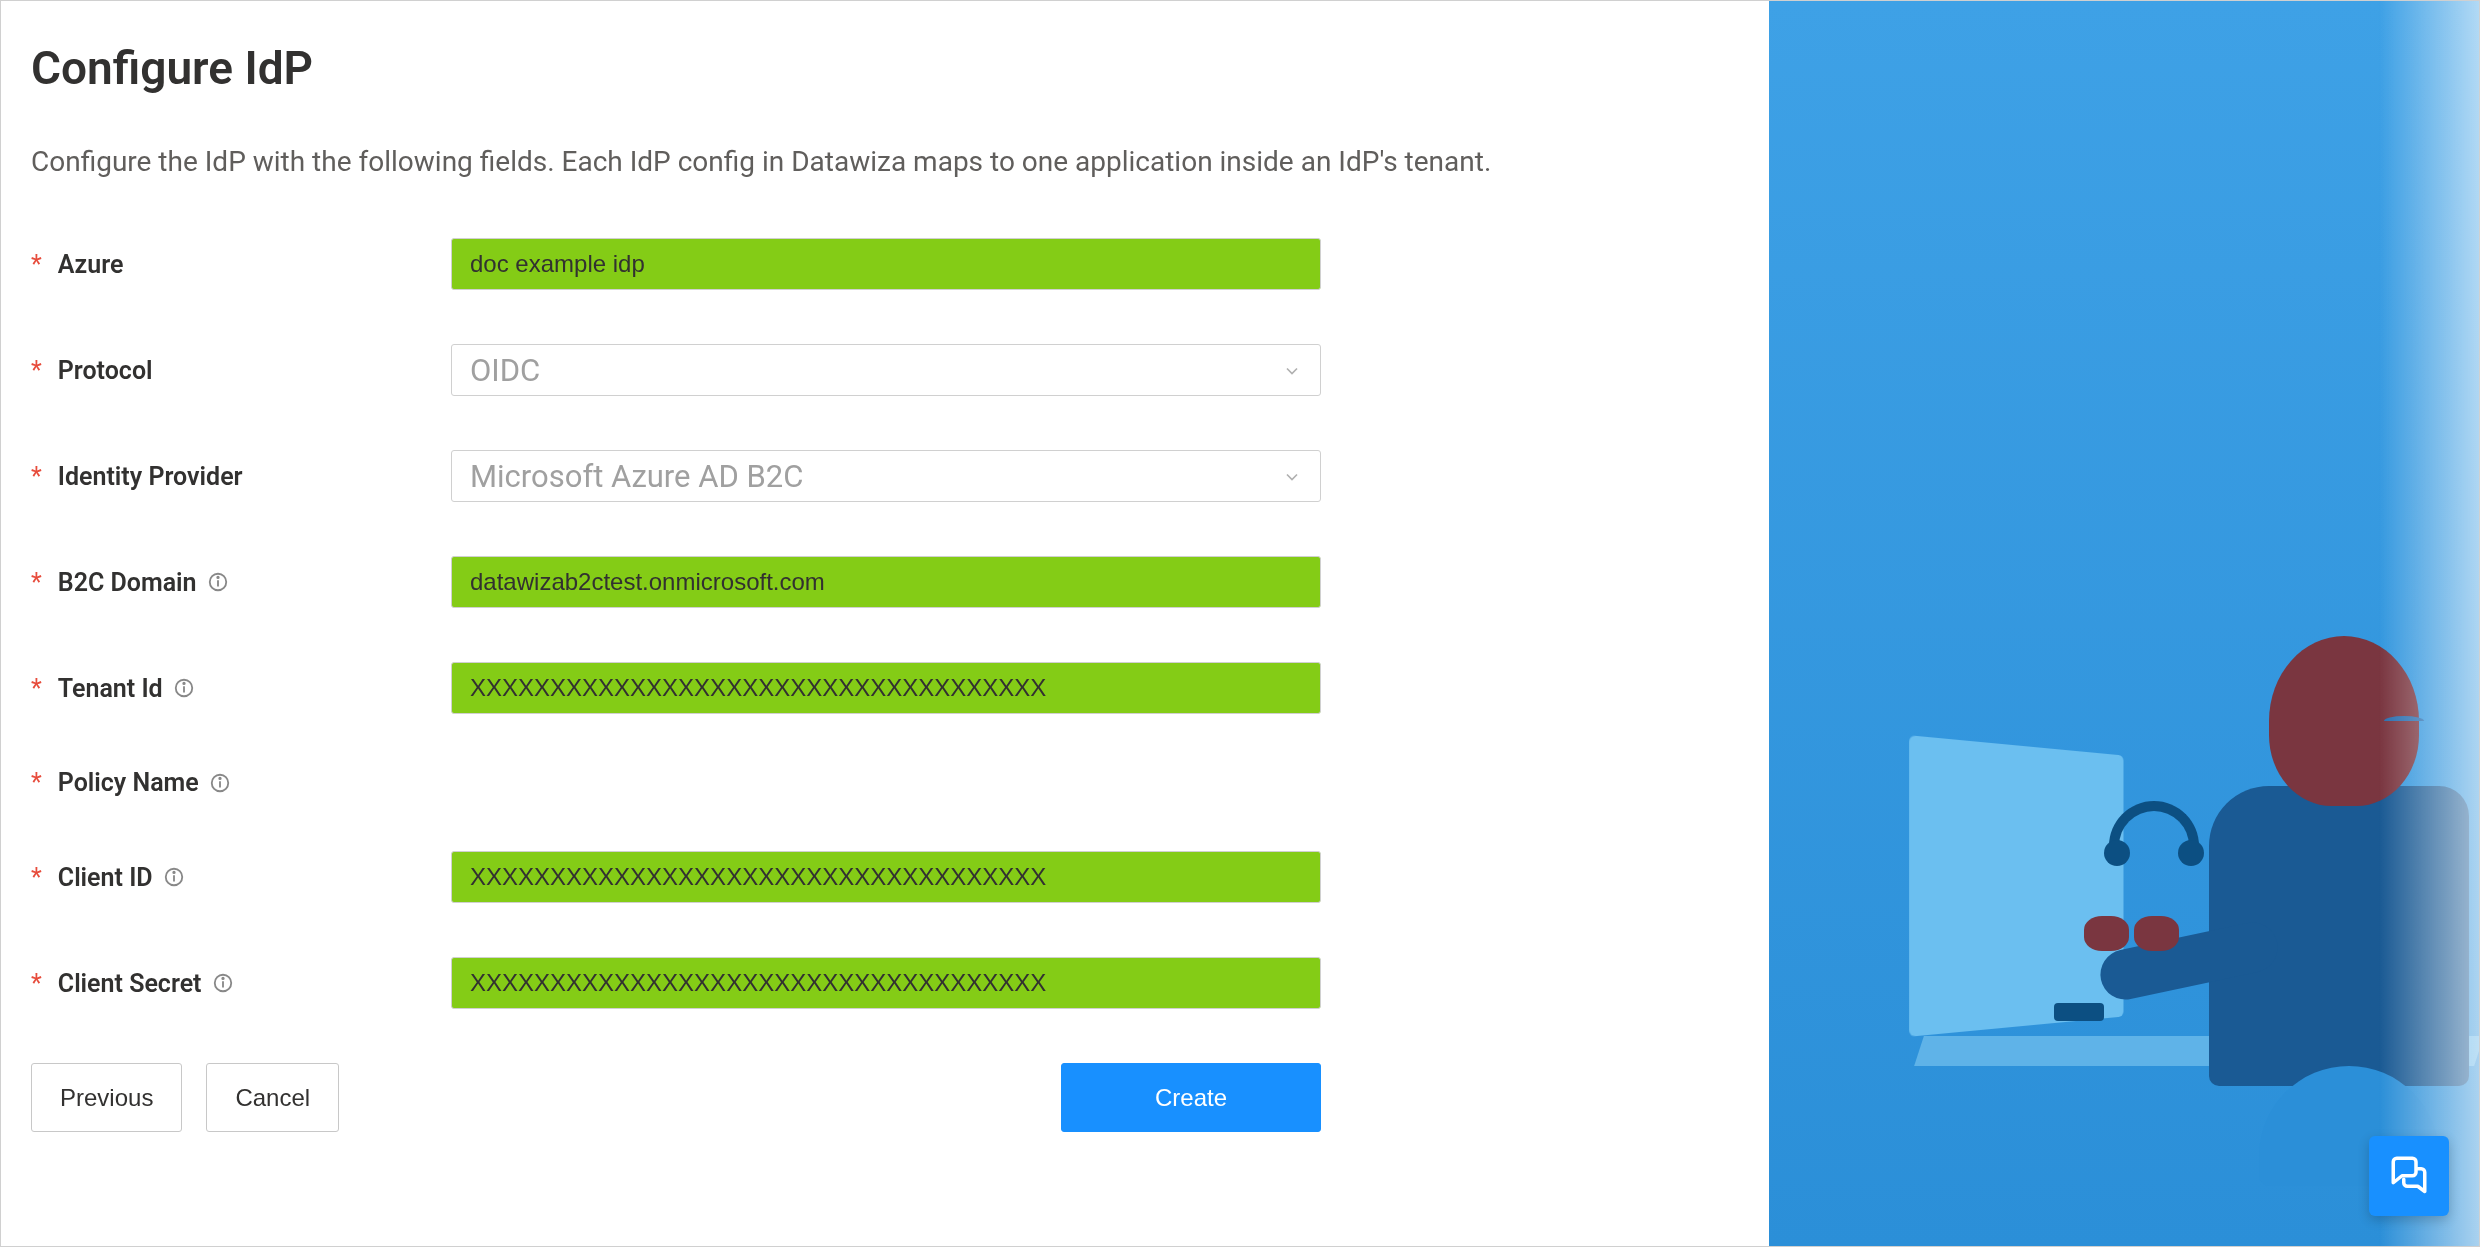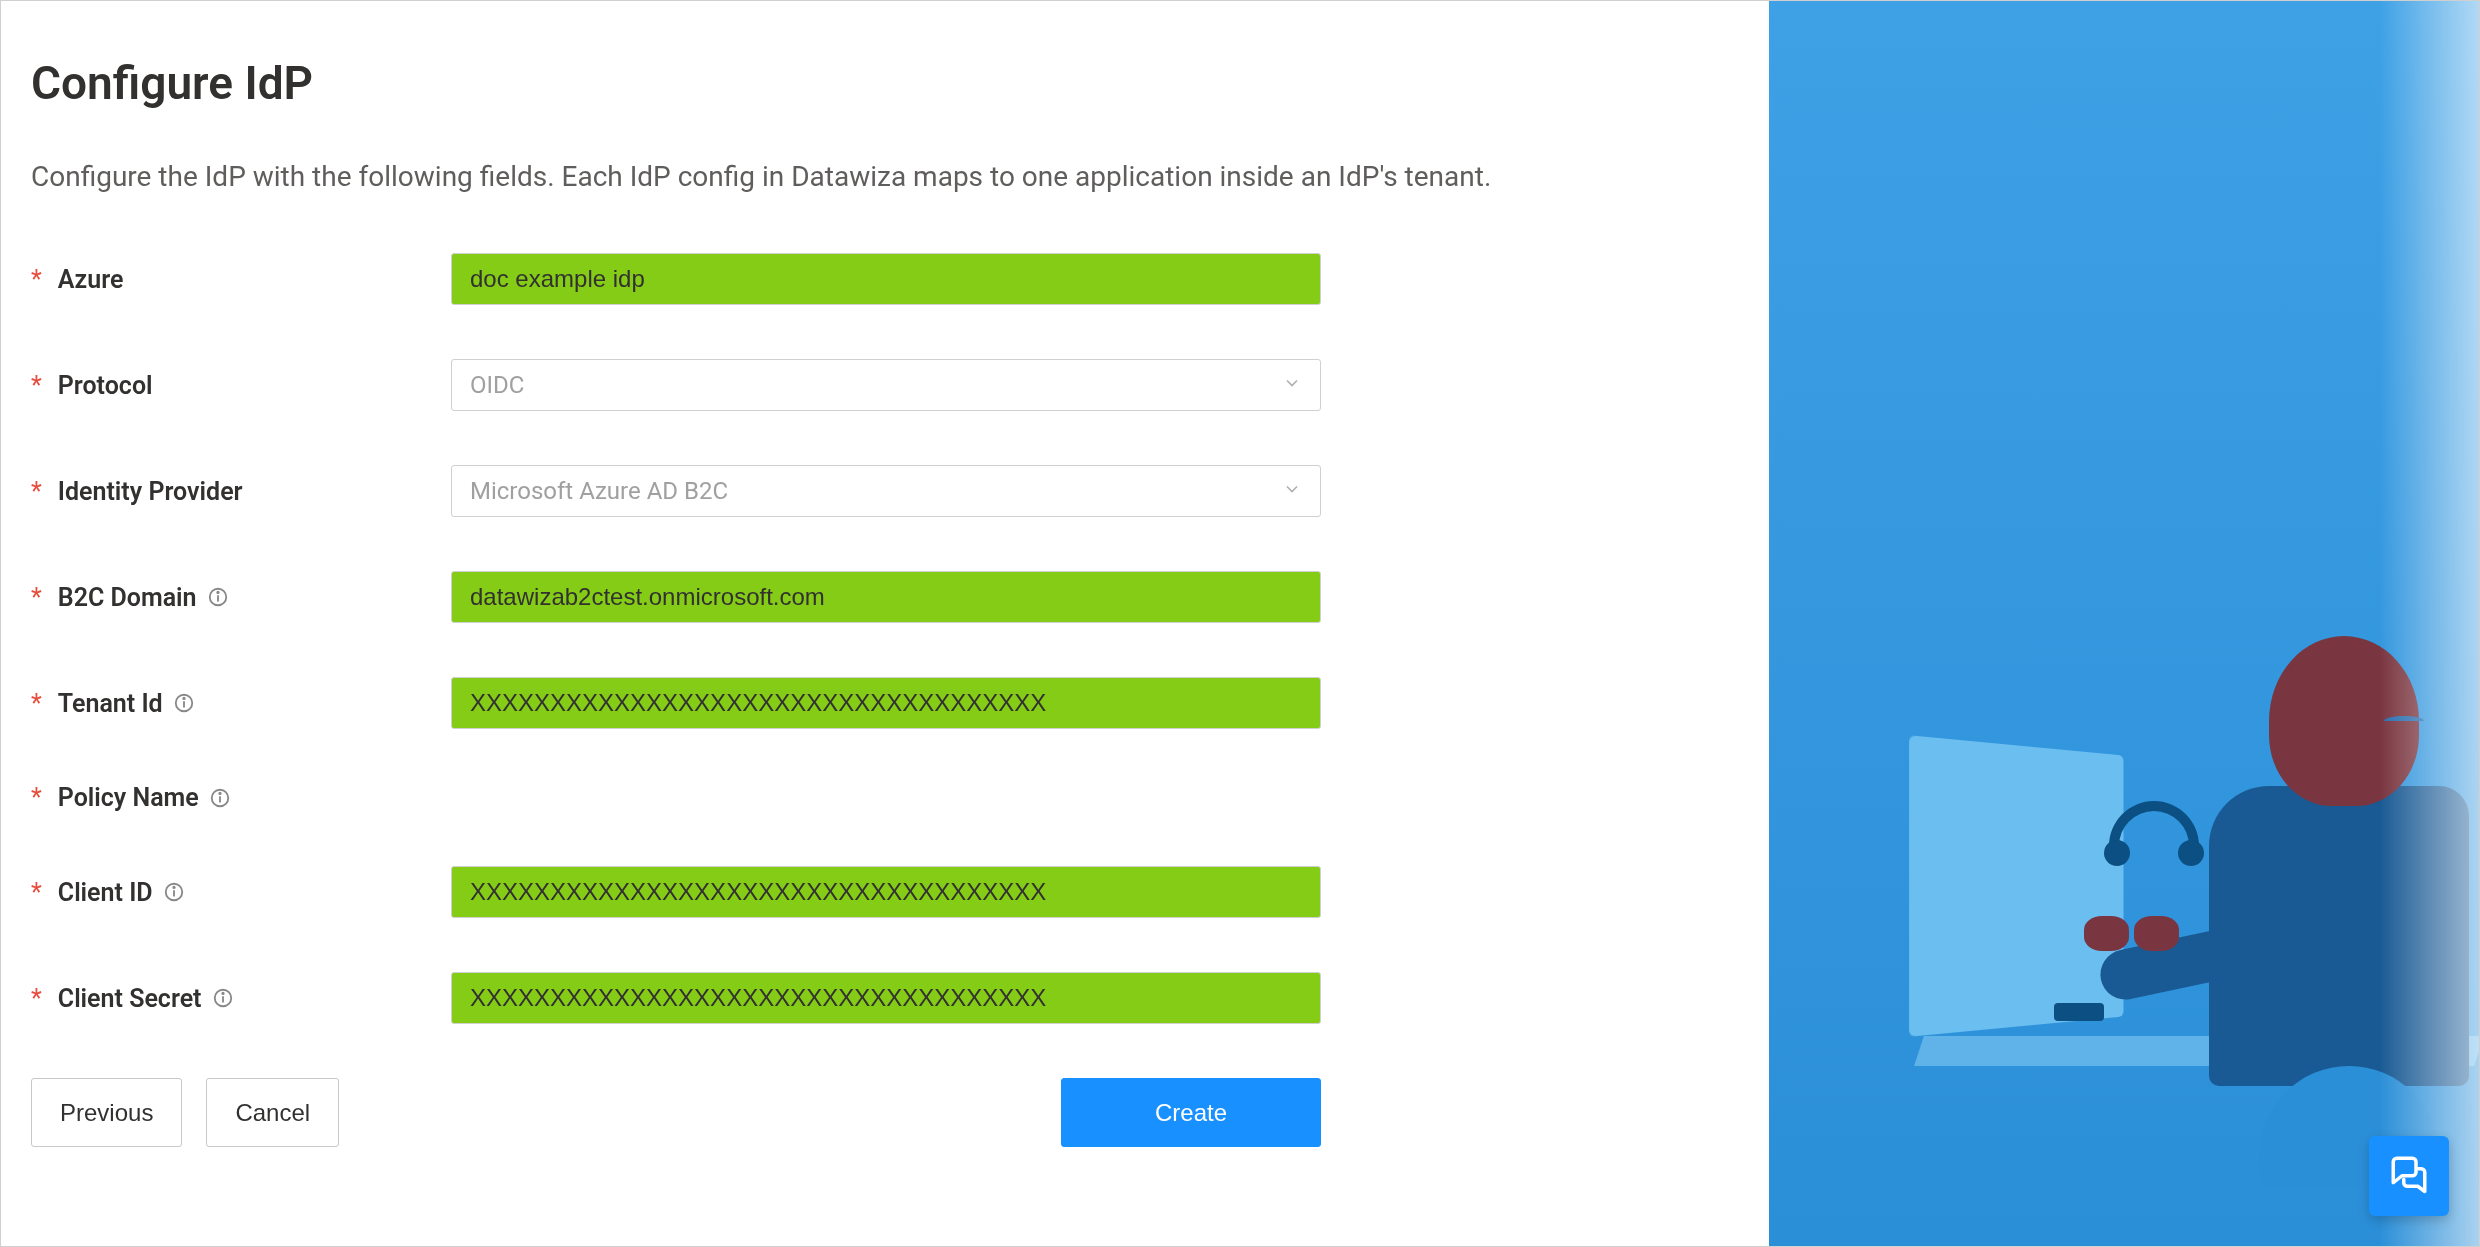--- a/index.html
+++ b/index.html
@@ -12,21 +12,21 @@
       position: relative;
     }
     .container {
       display: flex;
       width: 100%;
       height: 100%;
       border: 1px solid #d0d0d0;
     }
     .form-panel {
       flex: 1;
-      padding: 55px 30px 30px 30px;
+      padding: 40px 30px 30px 30px;
       max-width: 1770px;
     }
     .page-title {
       font-size: 46px;
       font-weight: 600;
       color: #323130;
       margin-bottom: 50px;
     }
     .page-description {
       font-size: 28px;
@@ -68,21 +68,21 @@
       font-size: 24px;
       border: 1px solid #d0d0d0;
       border-radius: 3px;
       color: #323130;
       background: #84cc16;
     }
     .select-input {
       width: 870px;
       height: 52px;
       padding: 10px 18px;
-      font-size: 24px;
+      font-size: 31px;
       border: 1px solid #d0d0d0;
       border-radius: 3px;
       color: #a0a0a0;
       background: #fff;
       display: flex;
       align-items: center;
       justify-content: space-between;
       cursor: pointer;
     }
     .select-input .chevron {

